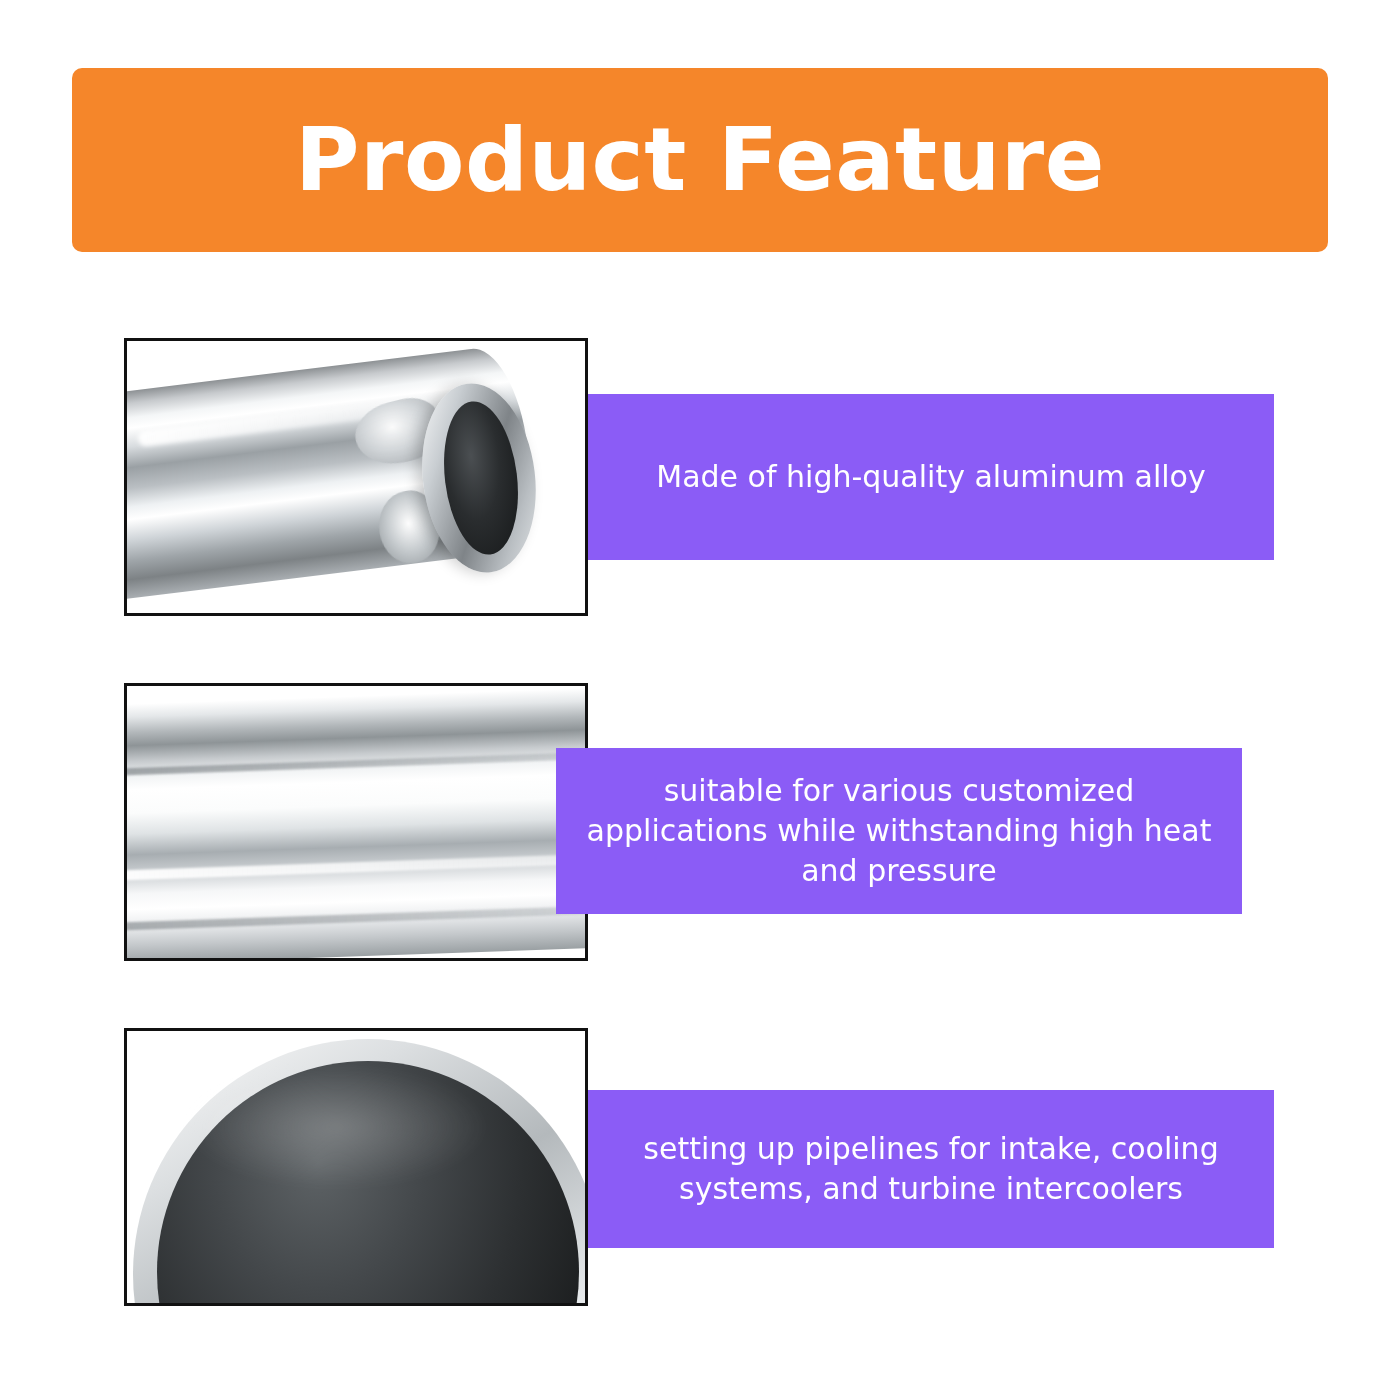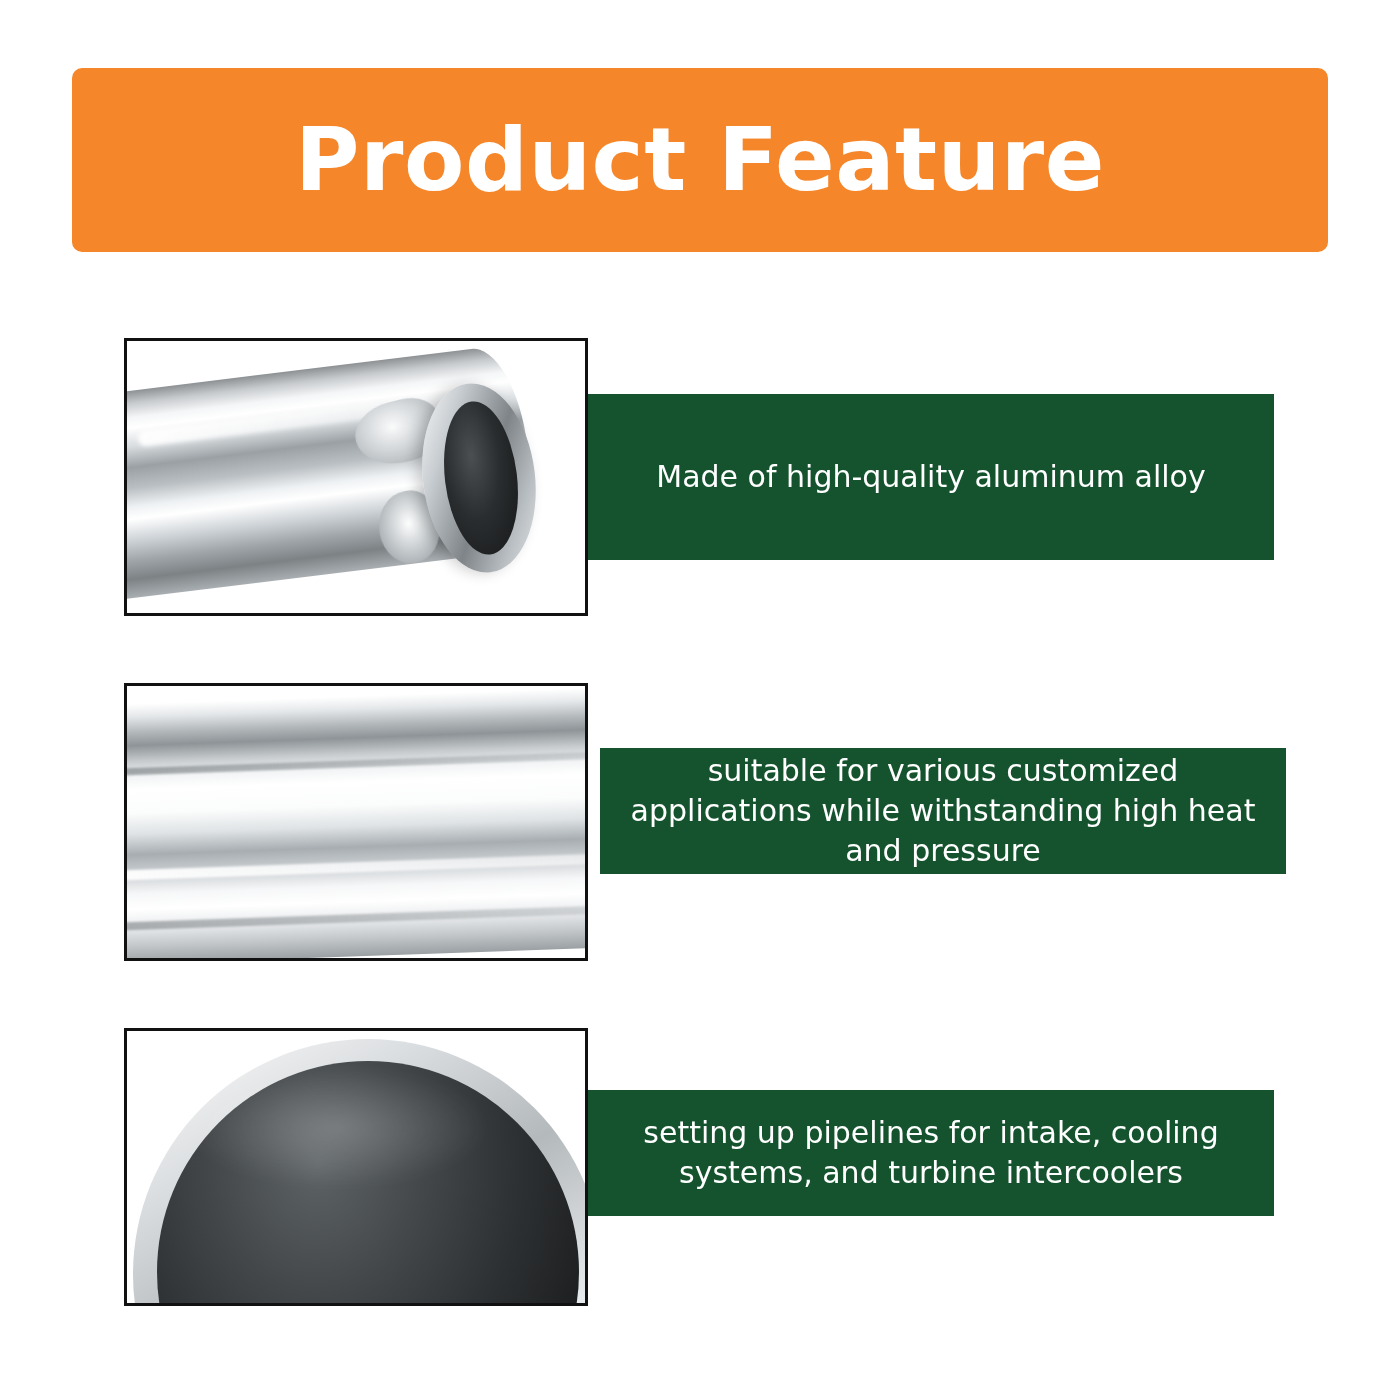--- a/index.html
+++ b/index.html
@@ -47,46 +47,46 @@
   .photo-frame {
     position: absolute;
     left: 124px;
     border: 3px solid #111111;
     background: #ffffff;
     overflow: hidden;
     box-sizing: border-box;
   }
   .caption-band {
     position: absolute;
-    background: #14532d;
+    background: #8b5cf6;
     display: flex;
     align-items: center;
     justify-content: center;
     box-sizing: border-box;
     padding: 0 26px;
   }
   .caption-text {
     color: #ffffff;
     text-align: center;
     font-size: 30px;
     line-height: 1.33;
     font-family: "DejaVu Sans", sans-serif;
   }
 
   
   #row-1 .photo-frame { top: 338px; width: 464px; height: 278px; }
   #row-1 .caption-band { left: 588px; top: 394px; width: 686px; height: 166px; }
 
   
   #row-2 .photo-frame { top: 683px; width: 464px; height: 278px; }
-  #row-2 .caption-band { left: 600px; top: 748px; width: 686px; height: 126px; }
+  #row-2 .caption-band { left: 556px; top: 748px; width: 686px; height: 166px; }
 
   
   #row-3 .photo-frame { top: 1028px; width: 464px; height: 278px; }
-  #row-3 .caption-band { left: 588px; top: 1090px; width: 686px; height: 126px; }
+  #row-3 .caption-band { left: 588px; top: 1090px; width: 686px; height: 158px; }
 
   
   .pipe-wrap { position: absolute; inset: 0; }
 
   
   .img1-body {
     position: absolute;
     left: -28px;
     top: 28px;
     width: 430px;

